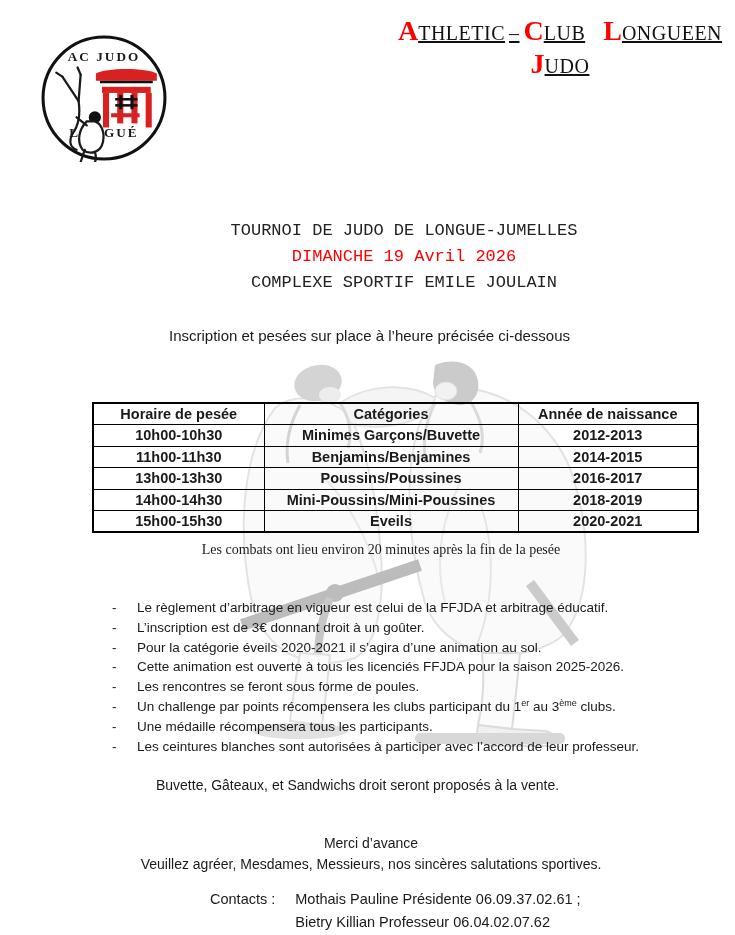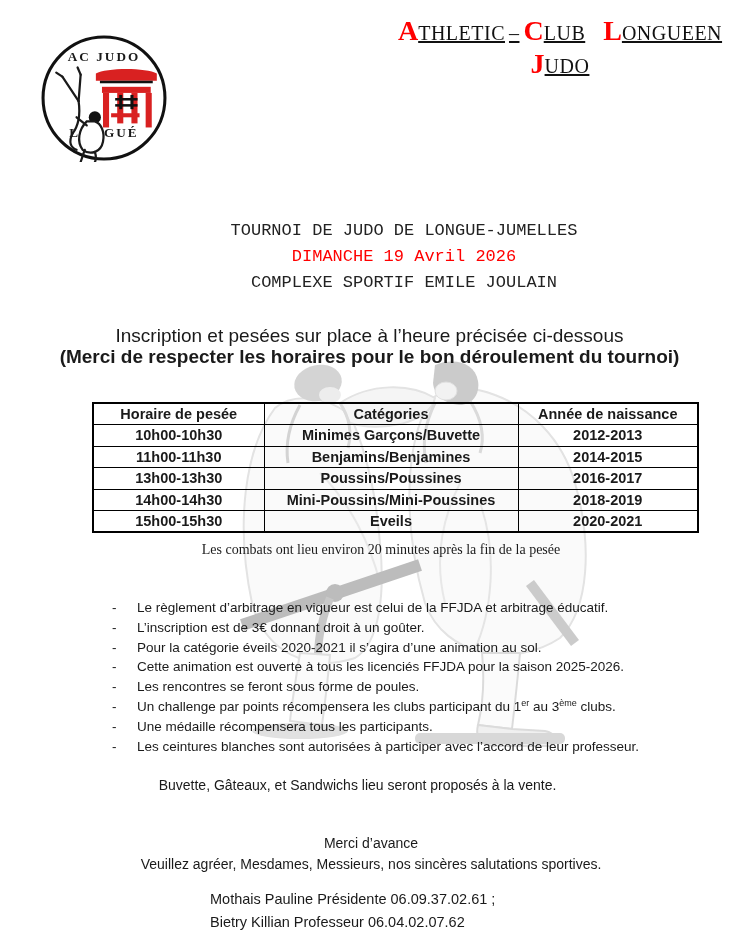--- a/index.html
+++ b/index.html
@@ -25,21 +25,21 @@
   .club-gap { display:inline-block; width:14px; }
 
   
   .title-block { left:0; right:0; top:218px; text-align:center; padding-left:73px;
                  font-family:"Liberation Mono", monospace; font-size:17px; line-height:26px;
                  color:#222; white-space:nowrap; z-index:1; }
   .title-date { color:var(--accent_red,#ff0000); }
 
   
   .intro { left:0; right:0; top:325px; text-align:center; padding-left:4px;
-           font-size:19px; line-height:21px; white-space:nowrap; z-index:1; }
+           font-size:15px; line-height:21px; white-space:nowrap; z-index:1; }
   .intro .bold { font-weight:bold; }
 
   
   .sched { left:92px; top:402px; width:502px; z-index:1; }
   table { border-collapse:collapse; table-layout:fixed; width:605px;
           font-size:14.5px; font-weight:bold; background:transparent; border:2px solid #000; }
   th, td { border:1.5px solid #000; height:21.5px; text-align:center; vertical-align:middle;
            padding:0 2px; overflow:hidden; white-space:nowrap; }
   col.c1 { width:171px; } col.c2 { width:254px; } col.c3 { width:180px; }
 
@@ -148,21 +148,20 @@
   </div>
 
   <div class="abs title-block">
     <div>TOURNOI DE JUDO DE LONGUE-JUMELLES</div>
     <div class="title-date">DIMANCHE 19 Avril 2026</div>
     <div>COMPLEXE SPORTIF EMILE JOULAIN</div>
   </div>
 
   <div class="abs intro">
     <div>Inscription et pesées sur place à l’heure précisée ci-dessous</div>
-    <div class="bold">(Merci de respecter les horaires pour le bon déroulement du tournoi)</div>
   </div>
 
   <div class="abs sched">
     <table>
       <colgroup>
           <col class="c1">
           <col class="c2">
           <col class="c3">
         </colgroup>
       <thead>
@@ -232,27 +231,28 @@
     <div class="bullet">
       <span class="dash">-</span>
       <span>Une médaille récompensera tous les participants.</span>
     </div>
     <div class="bullet">
       <span class="dash">-</span>
       <span>Les ceintures blanches sont autorisées à participer avec l’accord de leur professeur.</span>
     </div>
   </div>
 
-  <div class="abs buvette">Buvette, Gâteaux, et Sandwichs lieu seront proposés à la vente.</div>
+  <div class="abs buvette">Buvette, Gâteaux, et Sandwichs droit seront proposés à la vente.</div>
 
   <div class="abs closing">
     <div>Merci d’avance</div>
     <div>Veuillez agréer, Mesdames, Messieurs, nos sincères salutations sportives.</div>
   </div>
 
   <div class="abs contacts">
+    <div class="label">Contacts :</div>
     <div>
       <div>Mothais Pauline Présidente 06.09.37.02.61 ;</div>
       <div>Bietry Killian Professeur 06.04.02.07.62</div>
     </div>
   </div>
 
 </div>
 
 </body></html>

